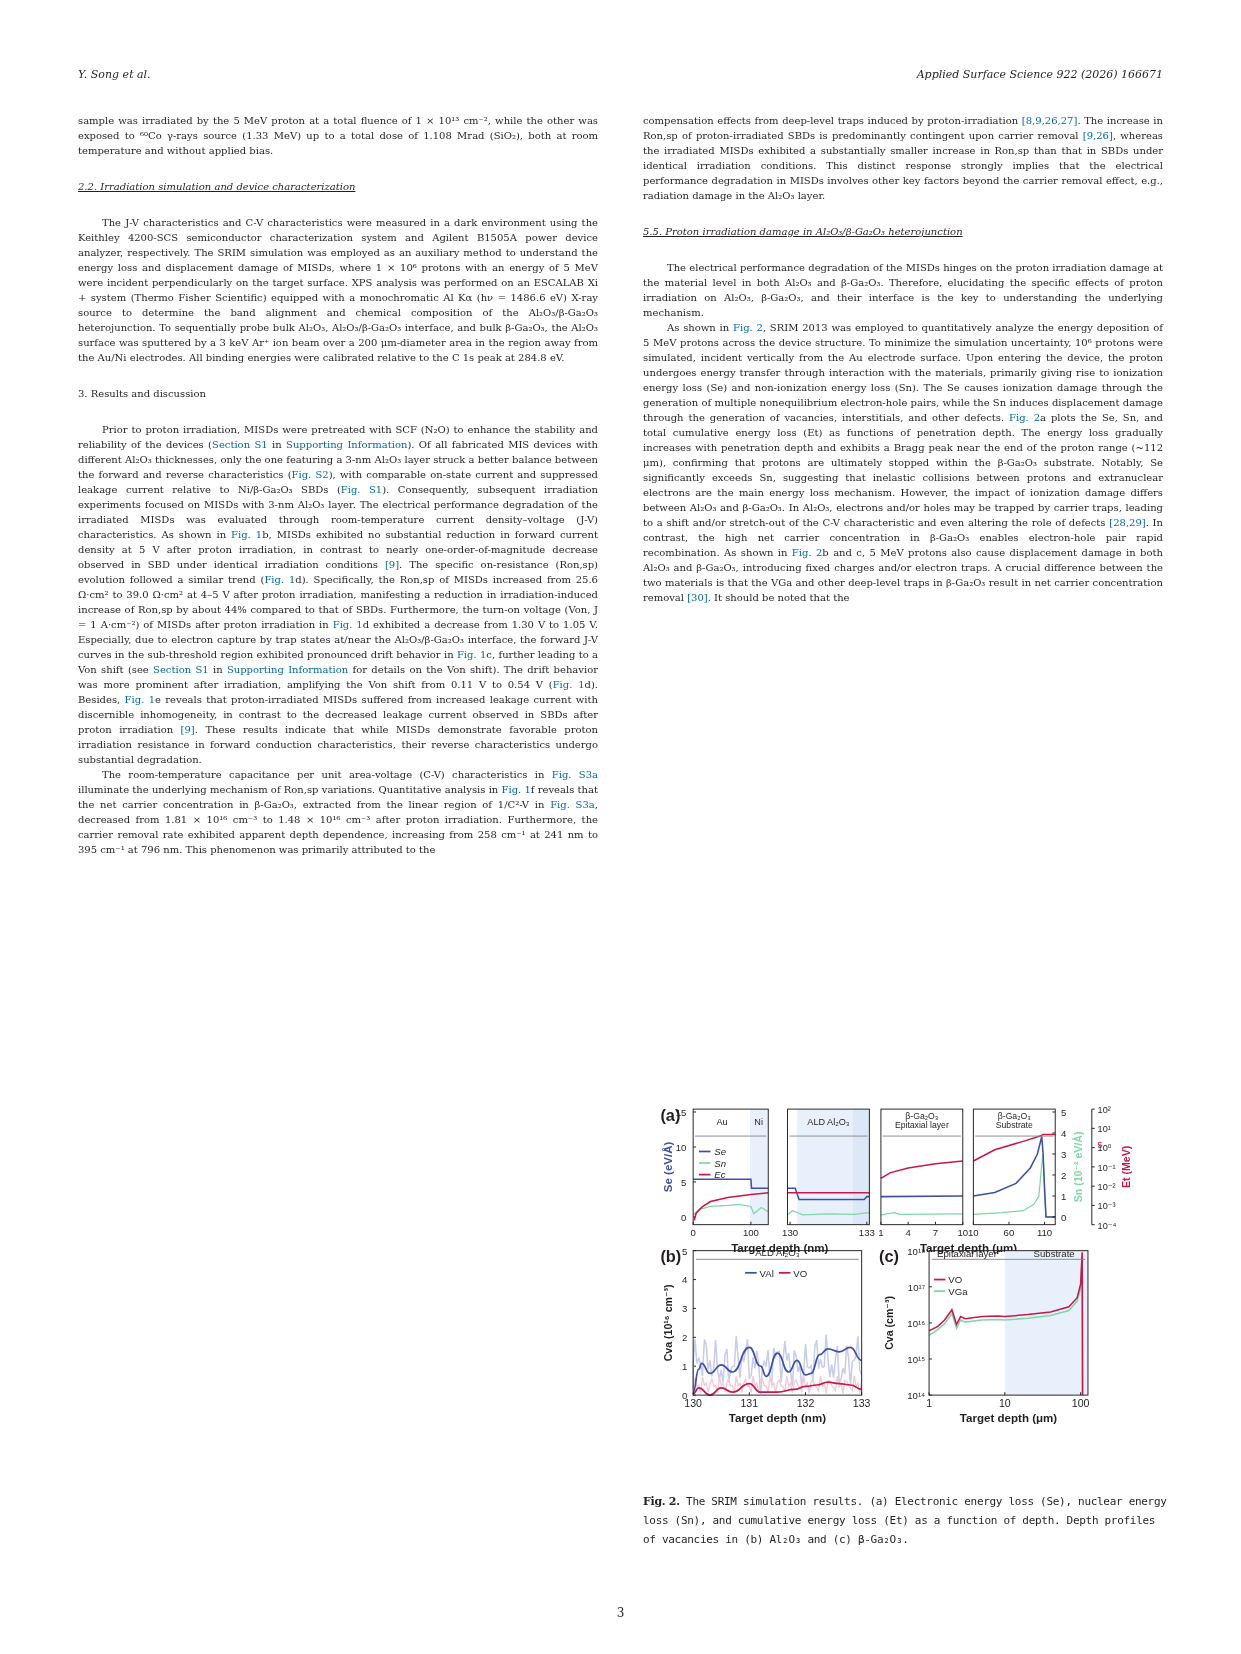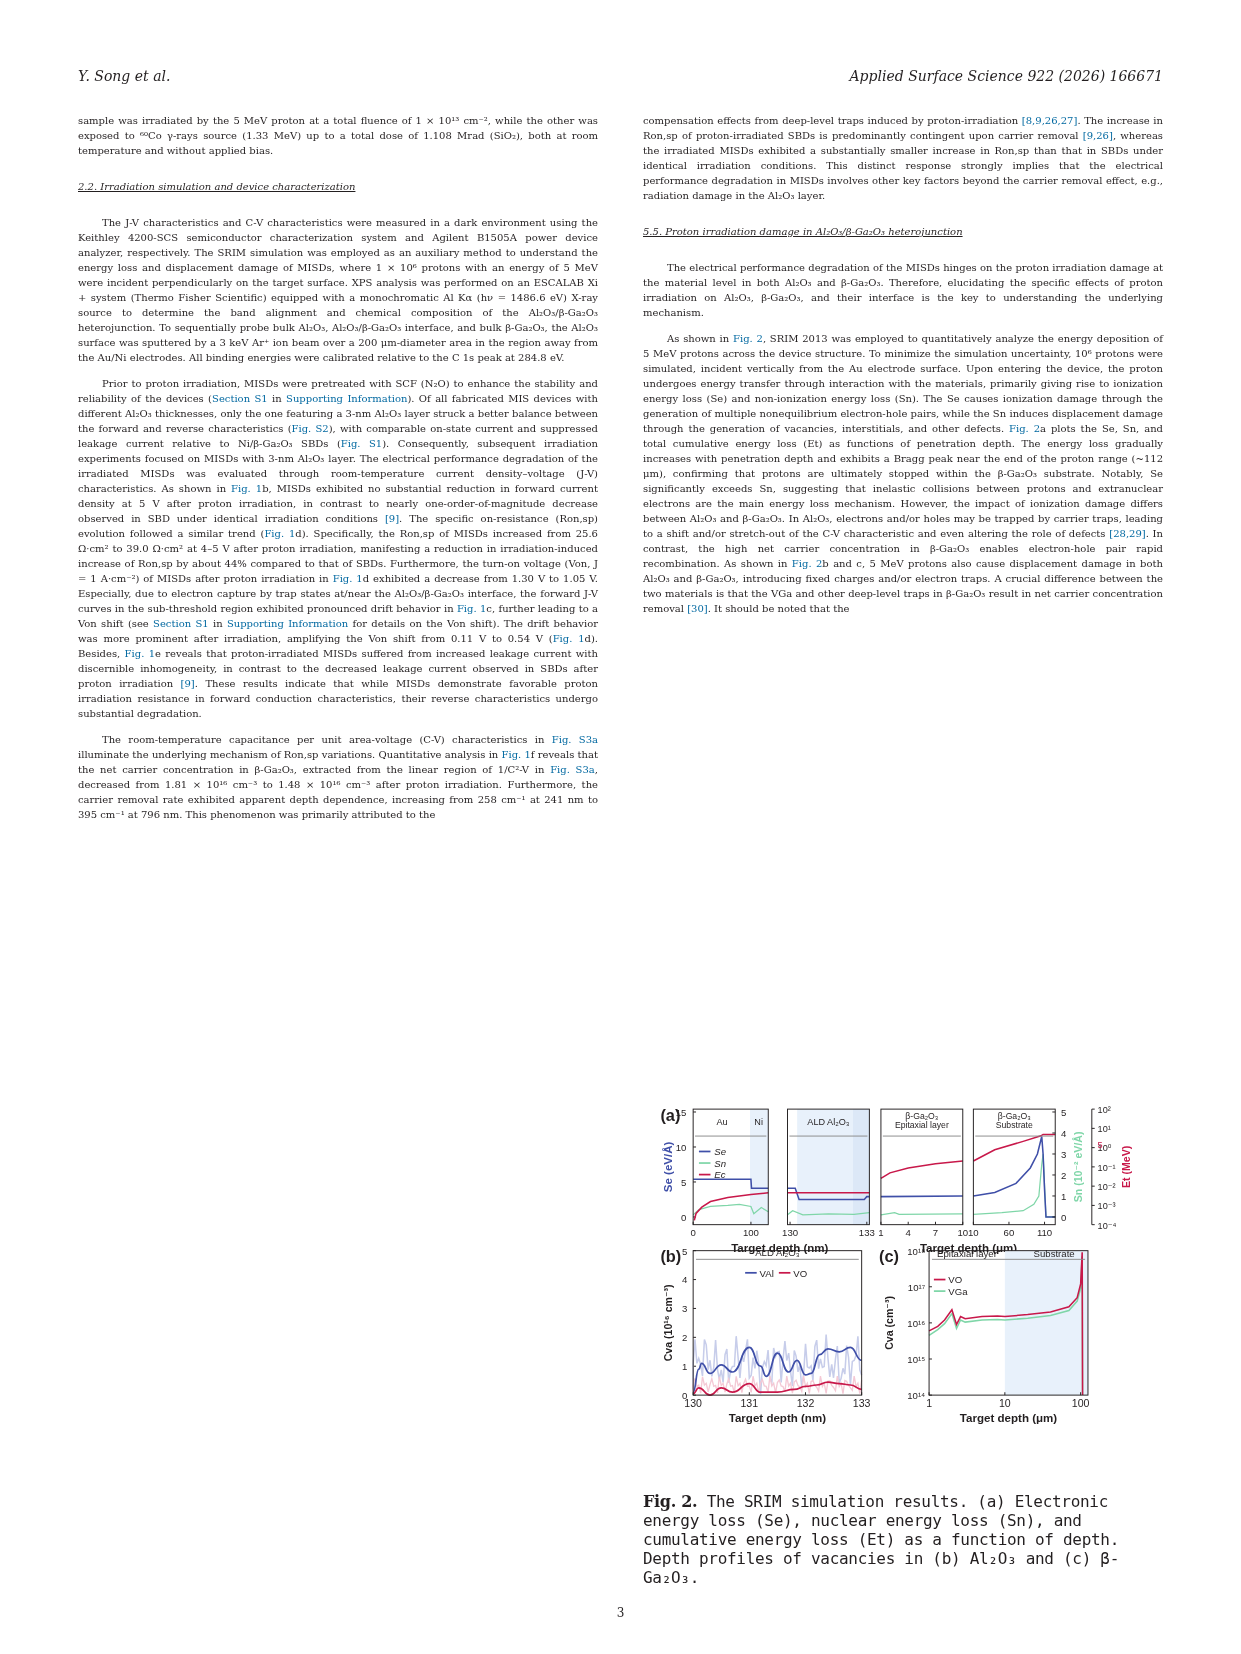--- a/index.html
+++ b/index.html
@@ -1,43 +1,44 @@
 <!DOCTYPE html>
 <html><head>
 <meta charset="utf-8">
 <style>
   html,body{margin:0;padding:0;background:#fff;}
   body{width:1241px;height:1654px;position:relative;font-family:"DejaVu Serif","Liberation Serif",serif;color:#231f20;overflow:hidden;}
-  .hdr{position:absolute;top:68px;font-size:14px;font-style:italic;color:#231f20;}
+  .hdr{position:absolute;top:68px;font-size:11px;font-style:italic;color:#231f20;}
   .hdr-left{left:78px;}
   .hdr-right{right:78px;}
   .col{position:absolute;width:520px;font-size:10px;line-height:15px;text-align:justify;}
   .col-left{left:78px;top:113px;}
   .col-right{left:643px;top:113px;}
   .col p{margin:0;}
-  .col p.ind{text-indent:24px;margin-top:11px;}
+  .col p.ind{text-indent:24px;}
   .sec{font-style:italic;margin:21px 0 21px 0 !important;text-decoration:underline;}
   .sec-main{margin:21px 0 21px 0 !important;}
   .link{color:#0369a1;}
   .fig{position:absolute;left:645px;top:1058px;width:520px;height:420px;}
   .fig svg{font-family:"Liberation Sans","DejaVu Sans",sans-serif;}
-  .caption{position:absolute;left:643px;top:1492px;width:525px;font-size:16px;line-height:19px;font-family:"DejaVu Sans Mono","Liberation Mono",monospace;letter-spacing:-0.3px;}
+  .caption{position:absolute;left:643px;top:1492px;width:525px;font-size:11px;line-height:19px;font-family:"DejaVu Sans Mono","Liberation Mono",monospace;letter-spacing:-0.3px;}
   .caption b{font-family:"DejaVu Serif",serif;}
   .pagenum{position:absolute;top:1606px;left:0;width:1241px;text-align:center;font-size:12px;}
 </style>
 </head>
 <body>
 
 <div class="hdr hdr-left">Y. Song et al.</div>
 <div class="hdr hdr-right">Applied Surface Science 922 (2026) 166671</div>
 
 <div class="col col-left">
   <p>sample was irradiated by the 5 MeV proton at a total fluence of 1 × 10¹³ cm⁻², while the other was exposed to ⁶⁰Co γ-rays source (1.33 MeV) up to a total dose of 1.108 Mrad (SiO₂), both at room temperature and without applied bias.</p>
   <p class="sec">2.2.  Irradiation simulation and device characterization</p>
   <p class="ind">The J-V characteristics and C-V characteristics were measured in a dark environment using the Keithley 4200-SCS semiconductor characterization system and Agilent B1505A power device analyzer, respectively. The SRIM simulation was employed as an auxiliary method to understand the energy loss and displacement damage of MISDs, where 1 × 10⁶ protons with an energy of 5 MeV were incident perpendicularly on the target surface. XPS analysis was performed on an ESCALAB Xi + system (Thermo Fisher Scientific) equipped with a monochromatic Al Kα (hν = 1486.6 eV) X-ray source to determine the band alignment and chemical composition of the Al₂O₃/β-Ga₂O₃ heterojunction. To sequentially probe bulk Al₂O₃, Al₂O₃/β-Ga₂O₃ interface, and bulk β-Ga₂O₃, the Al₂O₃ surface was sputtered by a 3 keV Ar⁺ ion beam over a 200 μm-diameter area in the region away from the Au/Ni electrodes. All binding energies were calibrated relative to the C 1s peak at 284.8 eV.</p>
+  <p class="sec-main">3.  Results and discussion</p>
   <p class="ind"><span>Prior to proton irradiation, MISDs were pretreated with SCF (N₂O) to enhance the stability and reliability of the devices (</span><span class="link">Section S1</span><span> in </span><span class="link">Supporting Information</span><span>). Of all fabricated MIS devices with different Al₂O₃ thicknesses, only the one featuring a 3-nm Al₂O₃ layer struck a better balance between the forward and reverse characteristics (</span><span class="link">Fig. S2</span><span>), with comparable on-state current and suppressed leakage current relative to Ni/β-Ga₂O₃ SBDs (</span><span class="link">Fig. S1</span><span>). Consequently, subsequent irradiation experiments focused on MISDs with 3-nm Al₂O₃ layer. The electrical performance degradation of the irradiated MISDs was evaluated through room-temperature current density–voltage (J-V) characteristics. As shown in </span><span class="link">Fig. 1</span><span>b, MISDs exhibited no substantial reduction in forward current density at 5 V after proton irradiation, in contrast to nearly one-order-of-magnitude decrease observed in SBD under identical irradiation conditions </span><span class="link">[9]</span><span>. The specific on-resistance (Ron,sp) evolution followed a similar trend (</span><span class="link">Fig. 1</span><span>d). Specifically, the Ron,sp of MISDs increased from 25.6 Ω·cm² to 39.0 Ω·cm² at 4–5 V after proton irradiation, manifesting a reduction in irradiation-induced increase of Ron,sp by about 44% compared to that of SBDs. Furthermore, the turn-on voltage (Von, J = 1 A·cm⁻²) of MISDs after proton irradiation in </span><span class="link">Fig. 1</span><span>d exhibited a decrease from 1.30 V to 1.05 V. Especially, due to electron capture by trap states at/near the Al₂O₃/β-Ga₂O₃ interface, the forward J-V curves in the sub-threshold region exhibited pronounced drift behavior in </span><span class="link">Fig. 1</span><span>c, further leading to a Von shift (see </span><span class="link">Section S1</span><span> in </span><span class="link">Supporting Information</span><span> for details on the Von shift). The drift behavior was more prominent after irradiation, amplifying the Von shift from 0.11 V to 0.54 V (</span><span class="link">Fig. 1</span><span>d). Besides, </span><span class="link">Fig. 1</span><span>e reveals that proton-irradiated MISDs suffered from increased leakage current with discernible inhomogeneity, in contrast to the decreased leakage current observed in SBDs after proton irradiation </span><span class="link">[9]</span><span>. These results indicate that while MISDs demonstrate favorable proton irradiation resistance in forward conduction characteristics, their reverse characteristics undergo substantial degradation.</span></p>
   <p class="ind"><span>The room-temperature capacitance per unit area-voltage (C-V) characteristics in </span><span class="link">Fig. S3a</span><span> illuminate the underlying mechanism of Ron,sp variations. Quantitative analysis in </span><span class="link">Fig. 1</span><span>f reveals that the net carrier concentration in β-Ga₂O₃, extracted from the linear region of 1/C²-V in </span><span class="link">Fig. S3a</span><span>, decreased from 1.81 × 10¹⁶ cm⁻³ to 1.48 × 10¹⁶ cm⁻³ after proton irradiation. Furthermore, the carrier removal rate exhibited apparent depth dependence, increasing from 258 cm⁻¹ at 241 nm to 395 cm⁻¹ at 796 nm. This phenomenon was primarily attributed to the</span></p>
 </div>
 
 <div class="col col-right">
   <p><span>compensation effects from deep-level traps induced by proton-irradiation </span><span class="link">[8,9,26,27]</span><span>. The increase in Ron,sp of proton-irradiated SBDs is predominantly contingent upon carrier removal </span><span class="link">[9,26]</span><span>, whereas the irradiated MISDs exhibited a substantially smaller increase in Ron,sp than that in SBDs under identical irradiation conditions. This distinct response strongly implies that the electrical performance degradation in MISDs involves other key factors beyond the carrier removal effect, e.g., radiation damage in the Al₂O₃ layer.</span></p>
   <p class="sec">5.5.  Proton irradiation damage in Al₂O₃/β-Ga₂O₃ heterojunction</p>
   <p class="ind">The electrical performance degradation of the MISDs hinges on the proton irradiation damage at the material level in both Al₂O₃ and β-Ga₂O₃. Therefore, elucidating the specific effects of proton irradiation on Al₂O₃, β-Ga₂O₃, and their interface is the key to understanding the underlying mechanism.</p>
   <p class="ind"><span>As shown in </span><span class="link">Fig. 2</span><span>, SRIM 2013 was employed to quantitatively analyze the energy deposition of 5 MeV protons across the device structure. To minimize the simulation uncertainty, 10⁶ protons were simulated, incident vertically from the Au electrode surface. Upon entering the device, the proton undergoes energy transfer through interaction with the materials, primarily giving rise to ionization energy loss (Se) and non-ionization energy loss (Sn). The Se causes ionization damage through the generation of multiple nonequilibrium electron-hole pairs, while the Sn induces displacement damage through the generation of vacancies, interstitials, and other defects. </span><span class="link">Fig. 2</span><span>a plots the Se, Sn, and total cumulative energy loss (Et) as functions of penetration depth. The energy loss gradually increases with penetration depth and exhibits a Bragg peak near the end of the proton range (~112 μm), confirming that protons are ultimately stopped within the β-Ga₂O₃ substrate. Notably, Se significantly exceeds Sn, suggesting that inelastic collisions between protons and extranuclear electrons are the main energy loss mechanism. However, the impact of ionization damage differs between Al₂O₃ and β-Ga₂O₃. In Al₂O₃, electrons and/or holes may be trapped by carrier traps, leading to a shift and/or stretch-out of the C-V characteristic and even altering the role of defects </span><span class="link">[28,29]</span><span>. In contrast, the high net carrier concentration in β-Ga₂O₃ enables electron-hole pair rapid recombination. As shown in </span><span class="link">Fig. 2</span><span>b and c, 5 MeV protons also cause displacement damage in both Al₂O₃ and β-Ga₂O₃, introducing fixed charges and/or electron traps. A crucial difference between the two materials is that the VGa and other deep-level traps in β-Ga₂O₃ result in net carrier concentration removal </span><span class="link">[30]</span><span>. It should be noted that the</span></p>
 </div>

